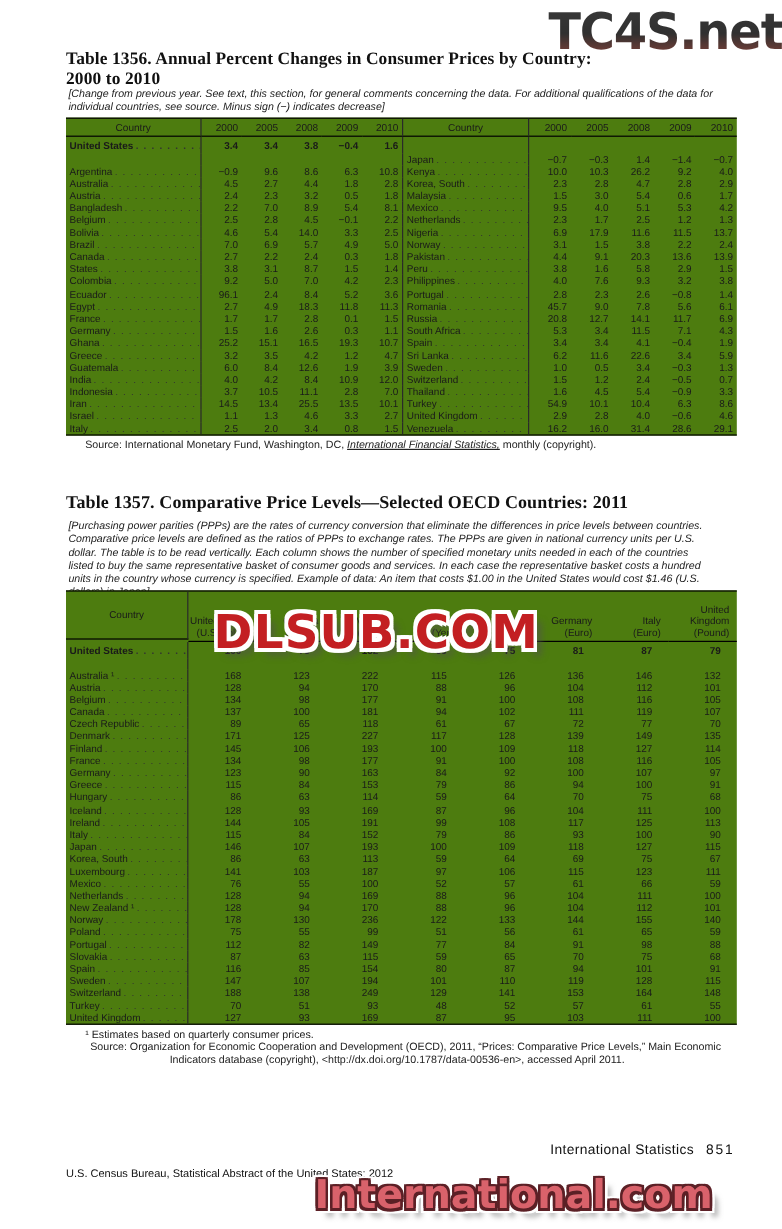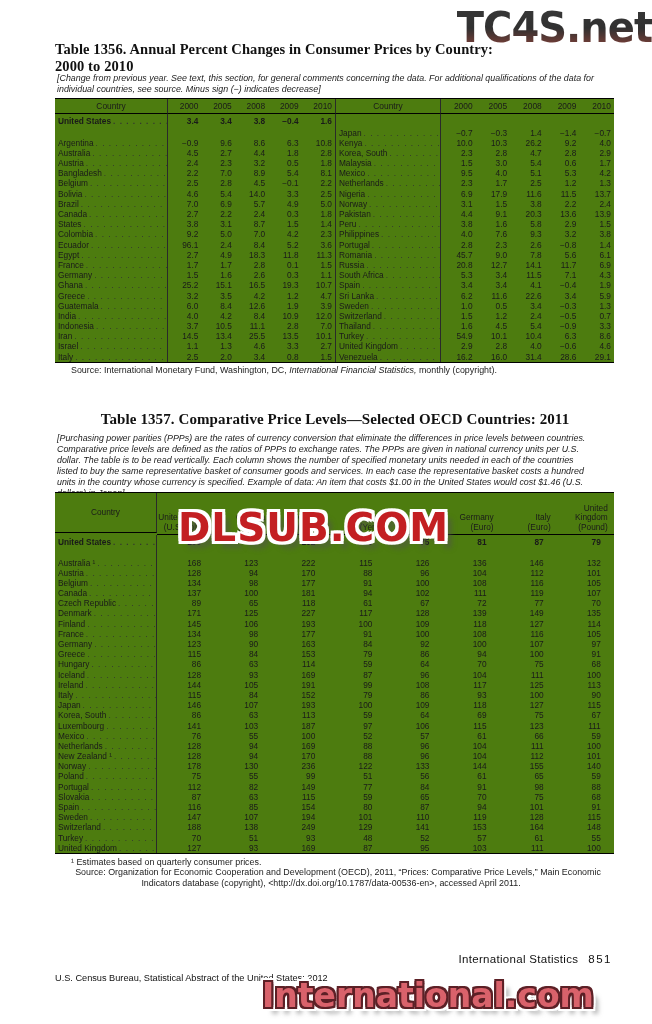--- a/index.html
+++ b/index.html
@@ -3,29 +3,29 @@
 <meta charset="utf-8">
 <style>
   html,body{margin:0;padding:0;background:#fff;}
   .page{position:relative;width:652px;height:1024px;background:#fff;overflow:hidden;
         font-family:"Liberation Sans",sans-serif;color:#1a1a1a;}
 
   
   .tbl-title{position:absolute;font-family:"Liberation Serif",serif;font-weight:bold;
              font-size:14.5px;line-height:16.5px;color:#111;letter-spacing:.1px;}
   .t1356-title{top:41px;left:55px;width:560px;}
-  .t1357-title{top:411px;left:55px;width:560px;font-size:15px;text-align:center;}
+  .t1357-title{top:411px;left:55px;width:560px;font-size:15px;}
   .note{position:absolute;font-size:8.9px;line-height:11px;color:#222;width:537px;left:57px;font-style:italic;}
   .t1356-note{top:73px;}
   .t1357-note{top:433px;}
   .src{position:absolute;left:57px;width:548px;font-size:8.9px;line-height:10.5px;color:#222;text-indent:14px;}
   .t1356-source{top:365px;}
   .t1357-footnote{top:857px;}
   .t1357-source{top:867px;text-align:center;}
-  .ital{font-style:italic;}
+  .ital{font-style:italic;text-decoration:underline;}
 
   
   .grid{position:absolute;display:grid;border-top:1.5px solid #000;border-bottom:1.5px solid #000;background:#4d7c0f;}
   .c{height:10.2px;line-height:10.2px;font-size:8.3px;overflow:hidden;white-space:nowrap;}
   .v{text-align:right;}
   .name{display:flex;align-items:stretch;padding-left:3px;}
   .cn{flex:0 0 auto;padding-right:2px;}
   .dots{flex:1 1 auto;overflow:hidden;color:#333;}
   .dots::after{content:" . . . . . . . . . . . . . . . . . . . . . . . . .";letter-spacing:1px;}
   .us{height:13.5px;line-height:15px;font-weight:bold;}

